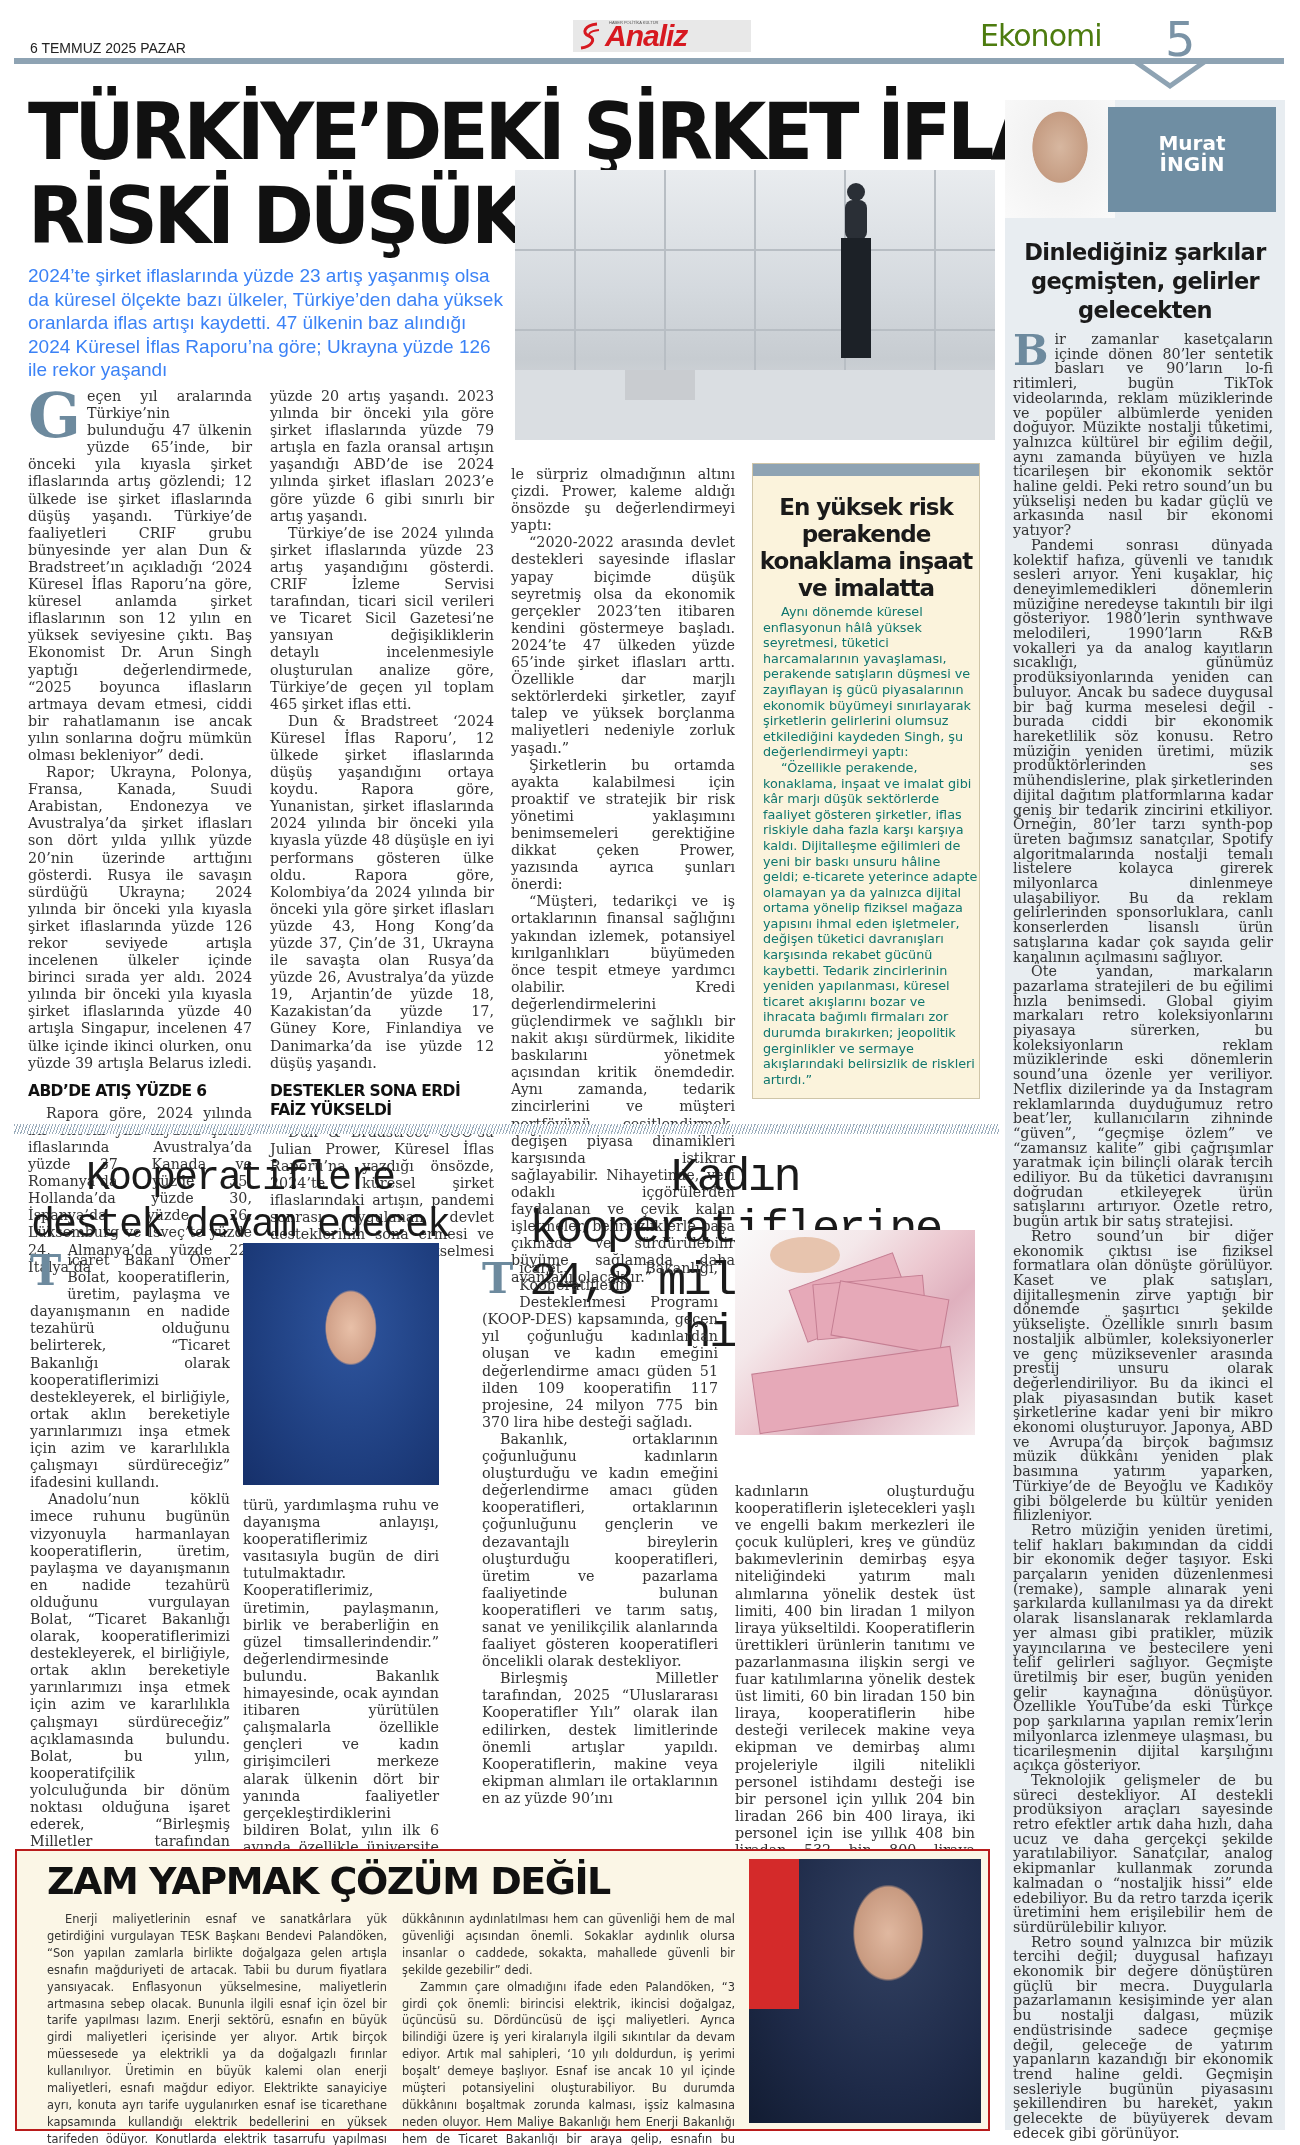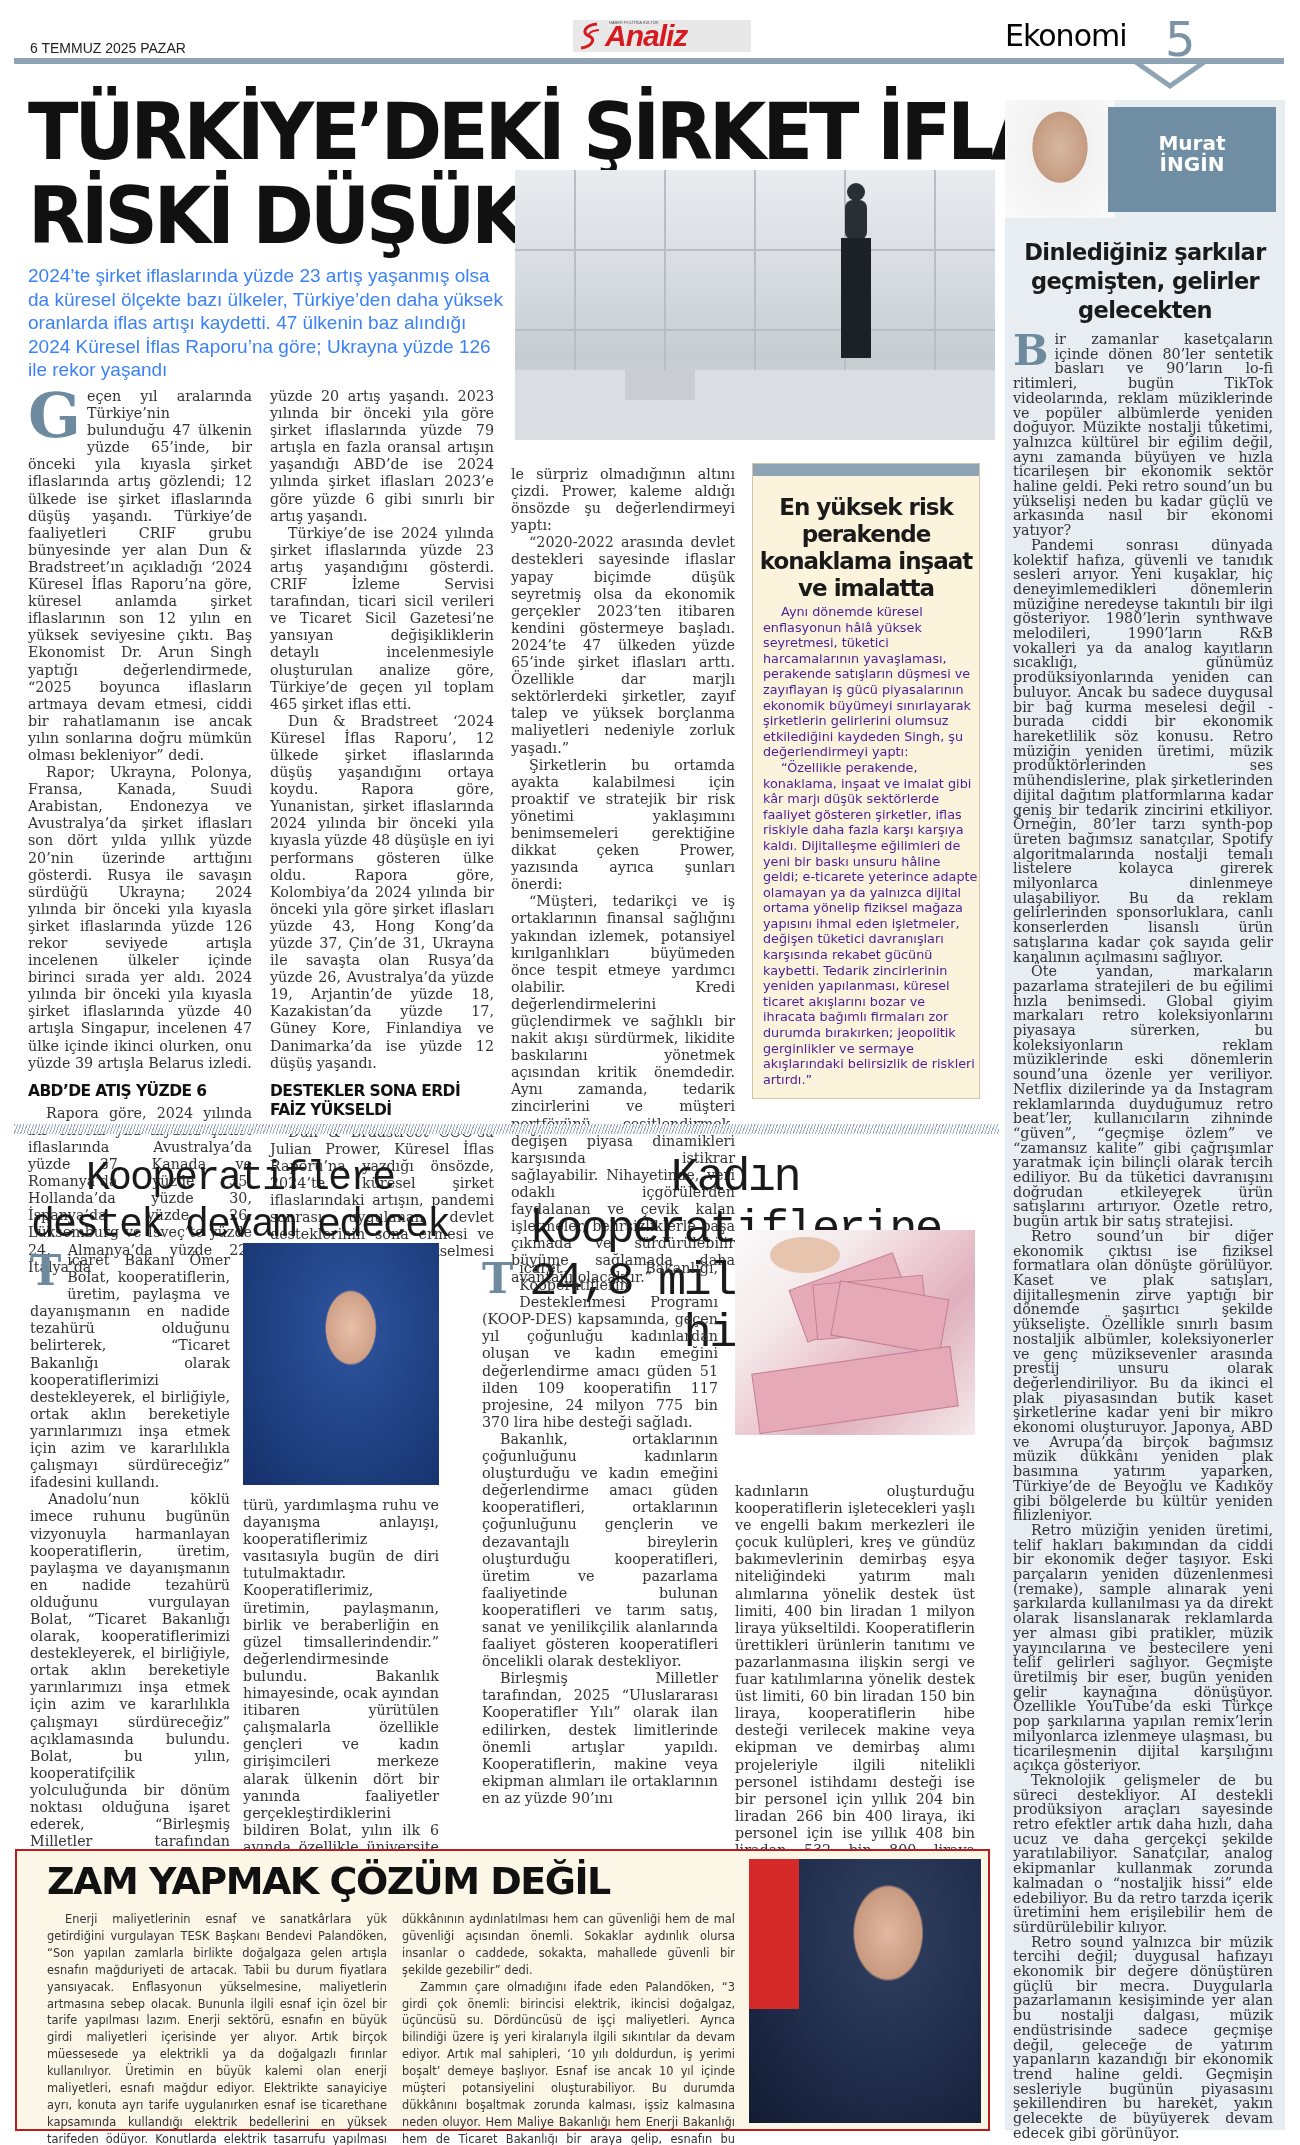--- a/index.html
+++ b/index.html
@@ -6,38 +6,38 @@
 html,body{width:1300px;height:2145px;background:#fff;overflow:hidden}
 body{position:relative;font-family:"DejaVu Serif",serif;color:#2a2a2a}
 .abs{position:absolute}
 p{text-align:justify;hyphens:auto}
 
 #date{left:30px;top:40px;font-family:"Liberation Sans",sans-serif;font-size:14px;color:#222}
 #logo{left:573px;top:20px;width:178px;height:32px;display:flex;align-items:center;background:#e8e8e8}
 #logo .mark{width:26px;height:30px;margin:0 2px 0 4px}
 #logo .word{font-family:"Liberation Sans",sans-serif;font-weight:900;font-size:30px;color:#d71920;font-style:italic;letter-spacing:-1px;line-height:30px}
 #logo .tiny{position:absolute;left:36px;top:0;font-size:4px;color:#555;font-family:"Liberation Sans",sans-serif}
-#section{left:1005px;top:18px;font-family:"DejaVu Sans",sans-serif;font-size:30px;color:#000000;letter-spacing:-1px}
+#section{left:980px;top:18px;font-family:"DejaVu Sans",sans-serif;font-size:30px;color:#4d7c0f;letter-spacing:-1px}
 #pagenum{left:1165px;top:14px;font-family:"DejaVu Sans",sans-serif;font-size:48px;color:#7a93a6;line-height:50px}
 #rule{left:14px;top:58px;width:1270px;height:6px;background:#8ea3b3}
 #notch{left:1130px;top:58px;width:80px;height:32px}
 
 #headline{left:28px;top:90px;width:500px;font-family:"DejaVu Sans",sans-serif;font-weight:900;font-size:74px;line-height:80px;color:#111;letter-spacing:-4px;transform:scaleY(1.05);transform-origin:top left}
 #photo1{left:515px;top:170px;width:480px;height:270px;background:linear-gradient(180deg,#e9ecef 0%,#d4d9de 45%,#c7ccd1 70%,#e2e4e6 100%);overflow:hidden}
 #deck{left:28px;top:264px;width:485px;font-family:Liberation Sans, sans-serif;font-size:19px;line-height:23.5px;color:#3b82f6}
 .col{font-size:14.3px;line-height:17.1px;color:#333}
 .col p{text-indent:18px}
 .col p.noind{text-indent:0}
 .dropcap{float:left;font-family:"DejaVu Serif",serif;font-weight:bold;color:#6d8a9e;font-size:62px;line-height:52px;margin:2px 6px 0 0}
 .subhead{font-family:"DejaVu Sans",sans-serif;font-weight:900;font-size:15.5px;line-height:19px;color:#111;margin:10px 0 4px;letter-spacing:-0.6px}
 
 #box{left:752px;top:463px;width:228px;height:636px;background:#fbf3dc;border:1px solid #cfc5a8}
 #box .bar{height:12px;background:#8ea3b3}
 #box h3{font-family:"DejaVu Sans",sans-serif;font-weight:bold;font-size:23px;line-height:27px;text-align:center;color:#1a1a1a;padding:18px 4px 2px;letter-spacing:-1px}
-#box .bt{font-family:"DejaVu Sans",sans-serif;font-size:12.8px;line-height:15.6px;color:#4c1d95;padding:0 0 0 10px;text-align:left}
+#box .bt{font-family:"DejaVu Sans",sans-serif;font-size:12.8px;line-height:15.6px;color:#0f766e;padding:0 0 0 10px;text-align:left}
 #box .bt p{text-indent:18px;text-align:left}
 
 #colbox{left:1005px;top:100px;width:280px;height:2030px;background:#e8edf1}
 #portrait{left:1005px;top:100px;width:110px;height:118px;background:radial-gradient(ellipse at 50% 40%,#d7b7a0 0%,#c59c82 35%,#f2f2f2 36%,#fafafa 100%)}
 #namebox{left:1108px;top:107px;width:168px;height:105px;background:#6f8ea3}
 #namebox .n1,#namebox .n2{font-family:"DejaVu Sans",sans-serif;font-weight:bold;color:#fff;font-size:20px;line-height:21px;text-align:center}
 #namebox .n1{margin-top:26px}
 #col-title{left:1010px;top:238px;width:270px;font-family:"DejaVu Sans",sans-serif;font-weight:bold;font-size:22.5px;line-height:29px;text-align:center;color:#1a1a1a;letter-spacing:-0.6px}
 #col-body{left:1013px;top:332px;width:260px}
 #col-body.col{font-size:14.3px;line-height:14.7px}

